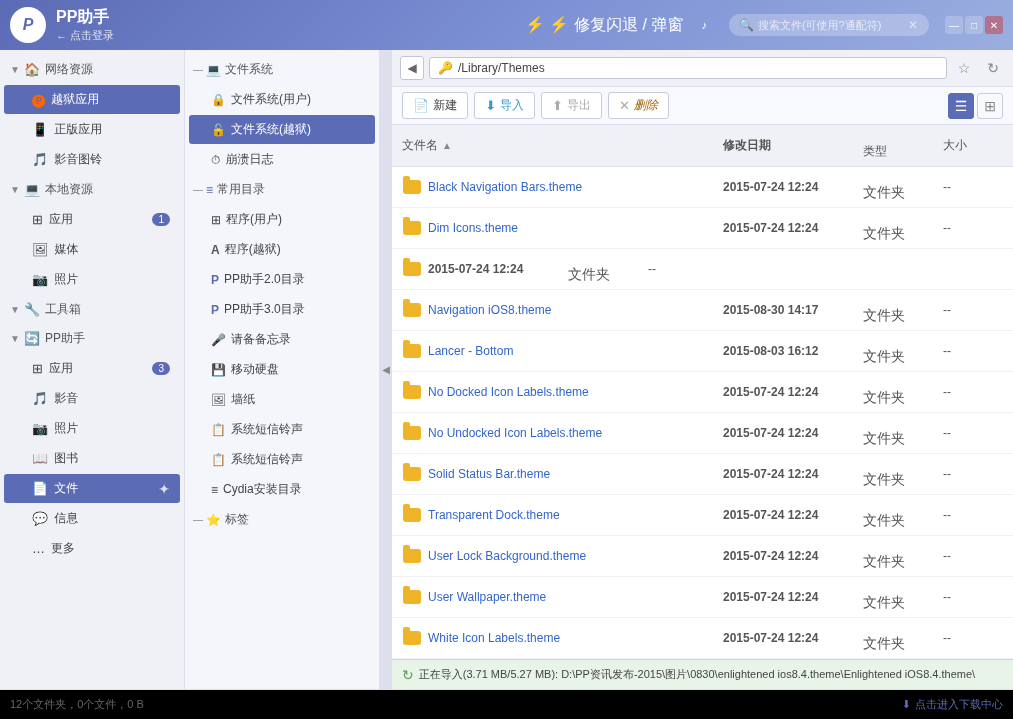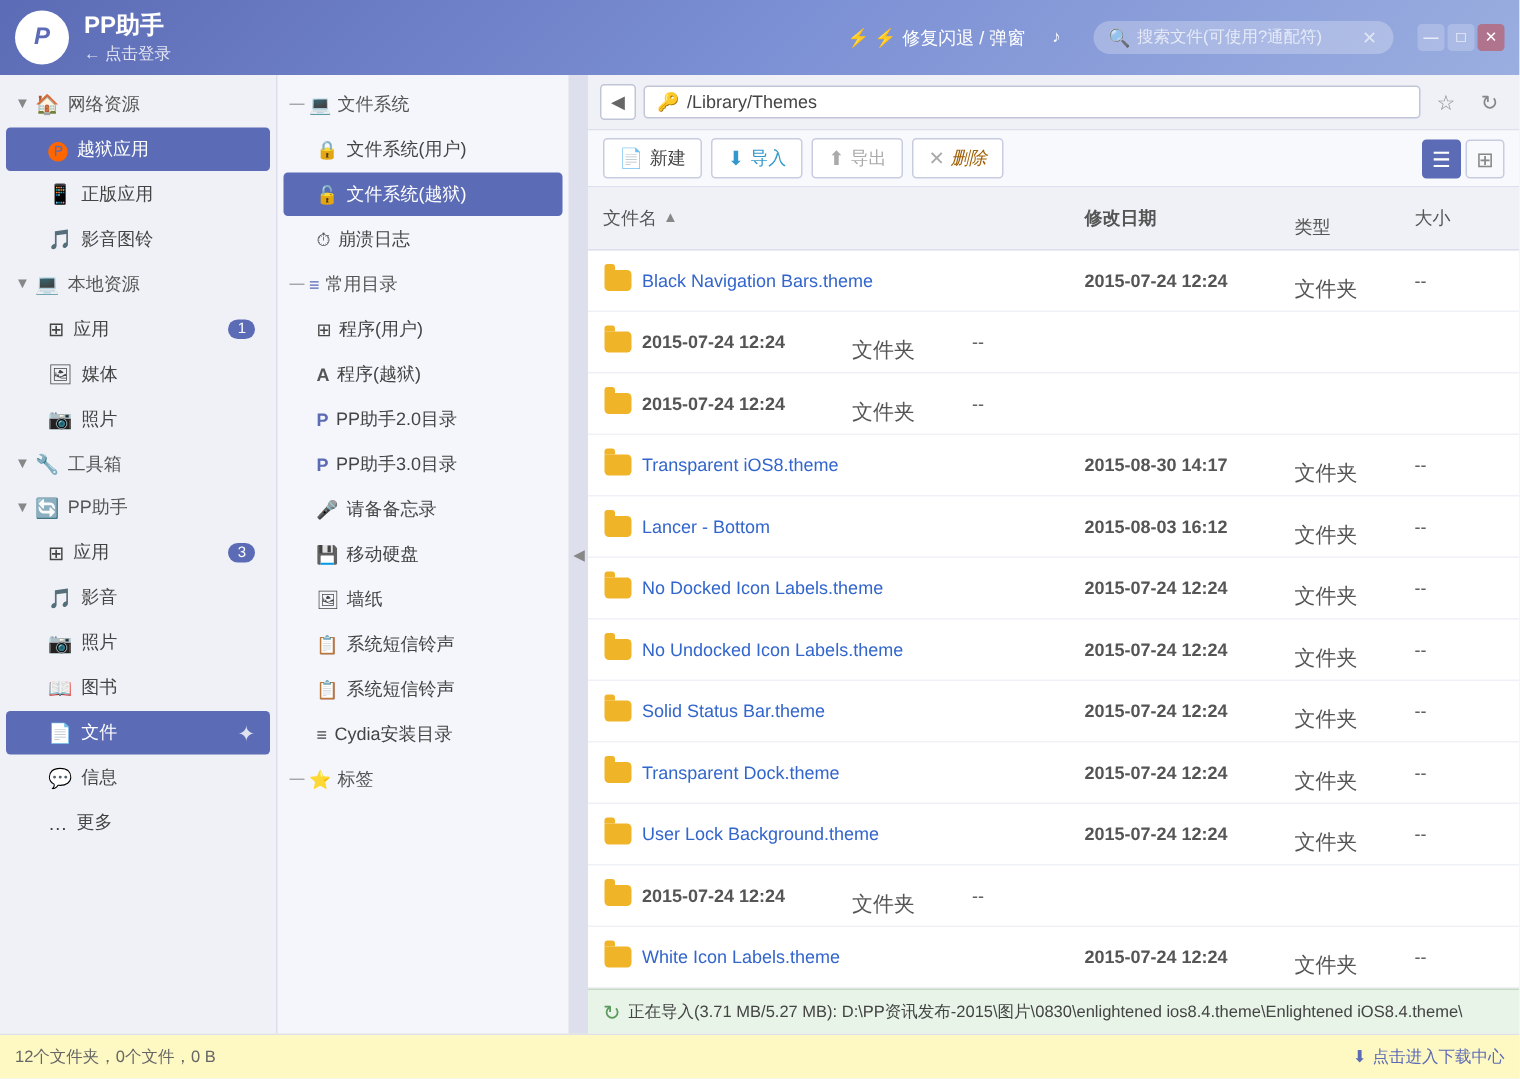--- a/index.html
+++ b/index.html
@@ -299,21 +299,21 @@
       padding: 0 10px;
       font-size: 11px;
       color: #444;
       gap: 5px;
     }
     #statusbar .status-icon { color: #5b9b5b; font-size: 14px; }
 
     
     #bottombar {
       height: 30px;
-      background: #fef9c3;
+      background: #000000;
       border-top: 1px solid #dde0ec;
       display: flex;
       align-items: center;
       padding: 0 10px;
       font-size: 11px;
       color: #666;
       justify-content: space-between;
     }
     #bottombar .download-link {
       display: flex;
@@ -341,21 +341,21 @@
 
 <div id="titlebar">
   <div class="logo">
     <span class="pp-logo-p">P</span>
   </div>
   <div class="app-title-area">
     <span class="app-title">PP助手</span>
     <span class="app-subtitle">← 点击登录</span>
   </div>
   <div class="title-actions">
-    <div class="title-action-btn" style="font-size:12px;">⚡ <span style="display:inline">⚡ 修复闪退 / 弹窗</span></div>
+    <div class="title-action-btn" style="font-size:16px;">⚡ <span style="display:inline">⚡ 修复闪退 / 弹窗</span></div>
     <div class="title-action-btn">♪</div>
     <div id="searchbar">
       <span style="color:rgba(255,255,255,0.8);margin-right:4px;">🔍</span>
       <input type="text" placeholder="搜索文件(可使用?通配符)" style="">
       <span style="color:rgba(255,255,255,0.6);cursor:pointer;">✕</span>
     </div>
     <div class="win-controls">
       <div class="win-btn win-btn-min">—</div>
       <div class="win-btn win-btn-max">□</div>
       <div class="win-btn win-btn-close" style="background:rgba(200,60,60,0.5);">✕</div>
@@ -578,37 +578,38 @@
       </div>
       <div class="file-name col-name">Black Navigation Bars.theme</div>
       <div class="file-date col-date">2015-07-24 12:24</div>
       <div class="file-type col-type">文件夹</div>
       <div class="file-size col-size">--</div>
     </div>
           <div class="file-row">
       <div class="file-icon">
         <div class="folder-icon"></div>
       </div>
-      <div class="file-date col-date">2015-07-24 12:24</div>
-      <div class="file-type col-type">文件夹</div>
-      <div class="file-size col-size">--</div>
-    </div>
-          <div class="file-row">
-      <div class="file-icon">
-        <div class="folder-icon"></div>
-      </div>
-      <div class="file-date col-date">2015-07-24 12:24</div>
-      <div class="file-type col-type">文件夹</div>
-      <div class="file-size col-size">--</div>
-    </div>
-          <div class="file-row">
-      <div class="file-icon">
-        <div class="folder-icon"></div>
-      </div>
-      <div class="file-name col-name">Transparent iOS8.theme</div>
+      <div class="file-name col-name">Dim Icons.theme</div>
+      <div class="file-date col-date">2015-07-24 12:24</div>
+      <div class="file-type col-type">文件夹</div>
+      <div class="file-size col-size">--</div>
+    </div>
+          <div class="file-row">
+      <div class="file-icon">
+        <div class="folder-icon"></div>
+      </div>
+      <div class="file-date col-date">2015-07-24 12:24</div>
+      <div class="file-type col-type">文件夹</div>
+      <div class="file-size col-size">--</div>
+    </div>
+          <div class="file-row">
+      <div class="file-icon">
+        <div class="folder-icon"></div>
+      </div>
+      <div class="file-name col-name">Navigation iOS8.theme</div>
       <div class="file-date col-date">2015-08-30 14:17</div>
       <div class="file-type col-type">文件夹</div>
       <div class="file-size col-size">--</div>
     </div>
           <div class="file-row">
       <div class="file-icon">
         <div class="folder-icon"></div>
       </div>
       <div class="file-name col-name">Lancer - Bottom</div>
       <div class="file-date col-date">2015-08-03 16:12</div>
@@ -657,20 +658,21 @@
       </div>
       <div class="file-name col-name">User Lock Background.theme</div>
       <div class="file-date col-date">2015-07-24 12:24</div>
       <div class="file-type col-type">文件夹</div>
       <div class="file-size col-size">--</div>
     </div>
           <div class="file-row">
       <div class="file-icon">
         <div class="folder-icon"></div>
       </div>
+      <div class="file-name col-name">User Wallpaper.theme</div>
       <div class="file-date col-date">2015-07-24 12:24</div>
       <div class="file-type col-type">文件夹</div>
       <div class="file-size col-size">--</div>
     </div>
           <div class="file-row">
       <div class="file-icon">
         <div class="folder-icon"></div>
       </div>
       <div class="file-name col-name">White Icon Labels.theme</div>
       <div class="file-date col-date">2015-07-24 12:24</div>

